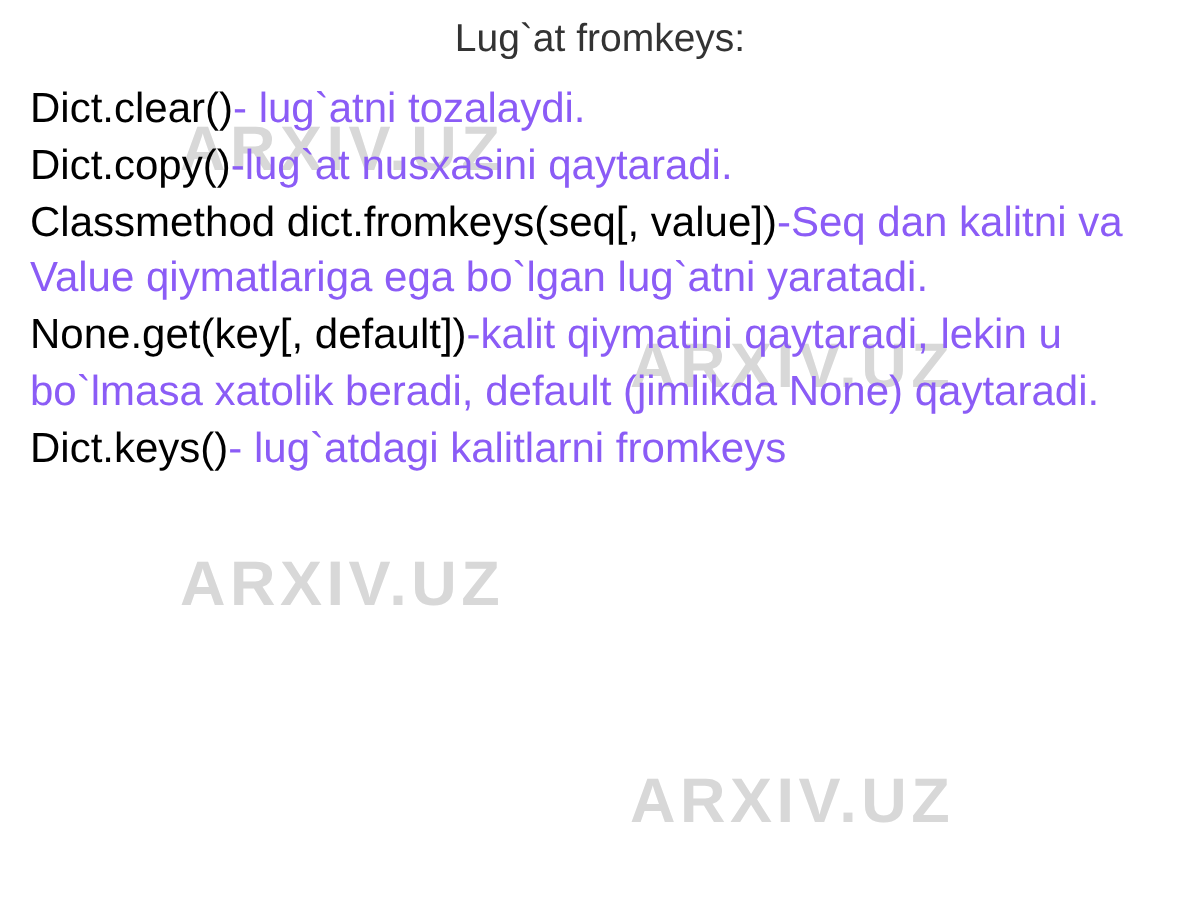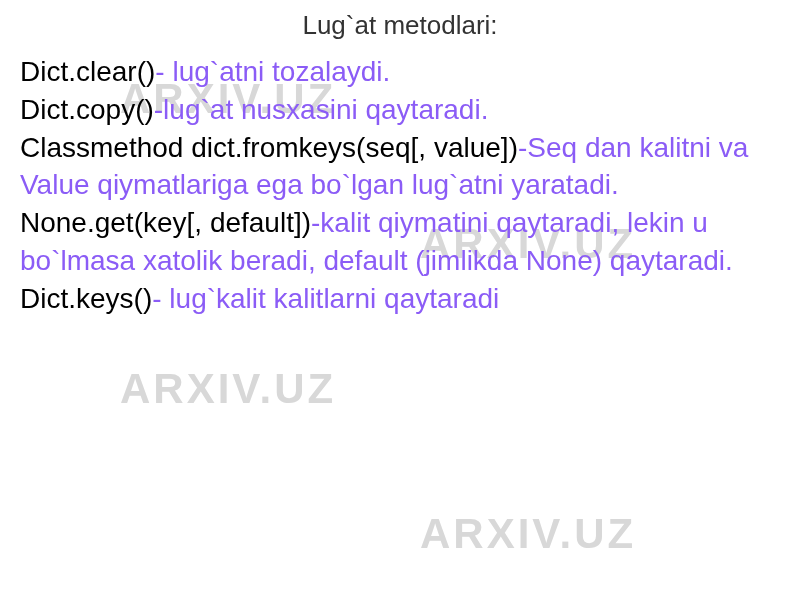--- a/index.html
+++ b/index.html
@@ -60,21 +60,21 @@
   </style>
 </head>
 <body>
 
 <div class="watermark wm1">ARXIV.UZ</div>
 <div class="watermark wm2">ARXIV.UZ</div>
 <div class="watermark wm3">ARXIV.UZ</div>
 <div class="watermark wm4">ARXIV.UZ</div>
 
 <div class="content">
-  <div class="title">Lug`at metodlari:</div>
+  <div class="title">Lug`at fromkeys:</div>
   <div class="body-text">
     <p><span class="red">Dict.clear()</span><span class="black">- lug`atni tozalaydi.</span></p>
     <p><span class="red">Dict.copy()</span><span class="black">-lug`at nusxasini qaytaradi.</span></p>
     <p><span class="red">Classmethod dict.fromkeys(seq[, value])</span><span class="black">-Seq dan kalitni va Value qiymatlariga ega bo`lgan lug`atni yaratadi.</span></p>
     <p><span class="red">None.get(key[, default])</span><span class="black">-kalit qiymatini qaytaradi, lekin u bo`lmasa xatolik beradi, default (jimlikda None) qaytaradi.</span></p>
-    <p><span class="red">Dict.keys()</span><span class="black">- lug`kalit kalitlarni qaytaradi</span></p>
+    <p><span class="red">Dict.keys()</span><span class="black">- lug`atdagi kalitlarni fromkeys</span></p>
   </div>
 </div>
 
 </body></html>

